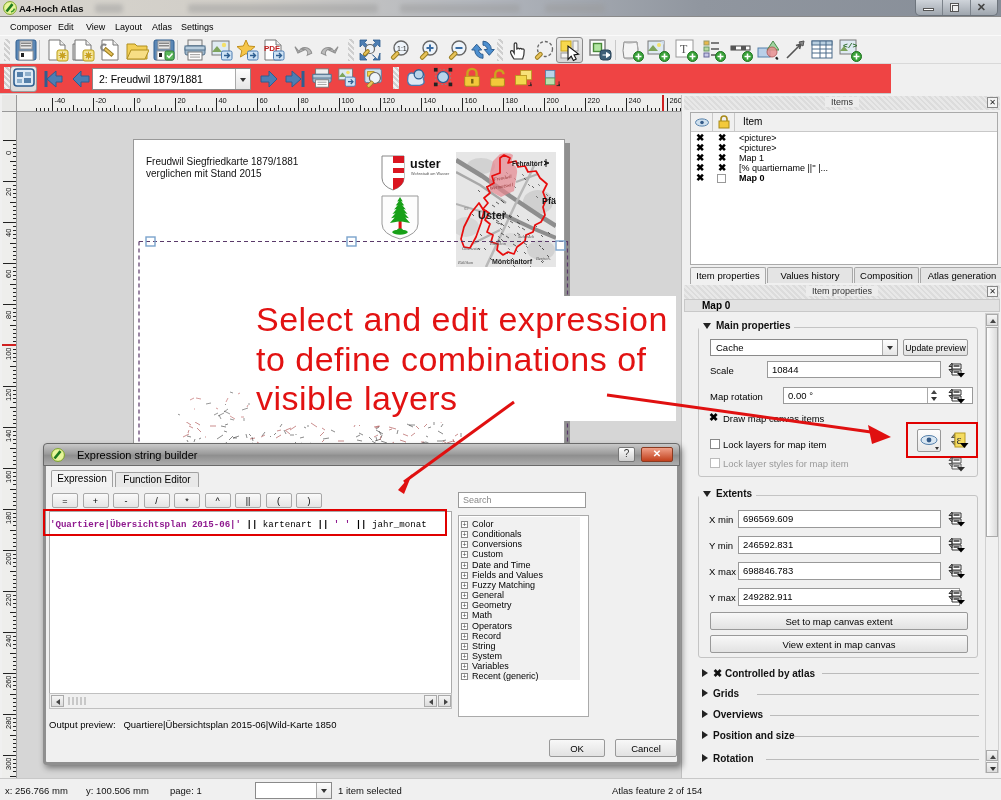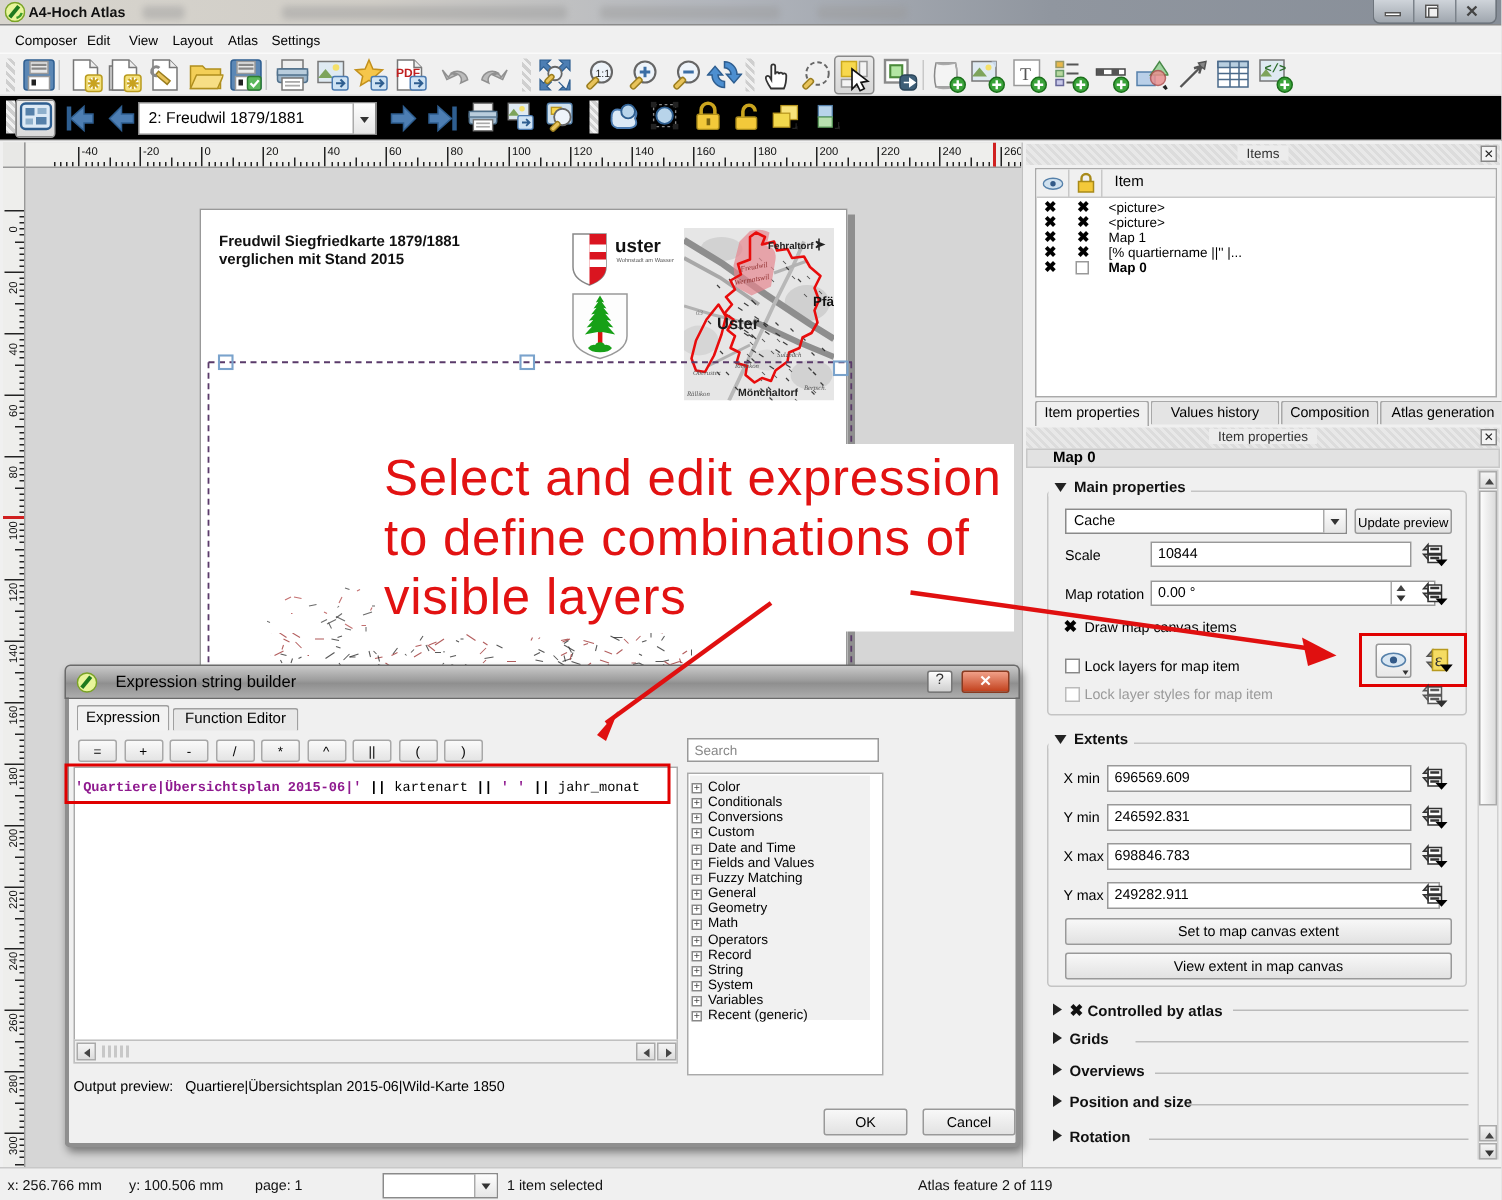--- a/index.html
+++ b/index.html
@@ -19,21 +19,21 @@
   border-radius:0 0 5px 5px; display:flex; }
 #winbtns div { flex:1; border-right:1px solid #7b828a; position:relative; }
 #winbtns div:last-child { border-right:none; }
 
 
 #menubar { position:absolute; left:0; top:18px; width:1001px; height:17px; background:#f0f0f0; font-size:9px; color:#000; letter-spacing:0px; }
 #menubar span { position:absolute; top:4px; }
 
 
 #toolbar1 { position:absolute; left:0; top:35px; width:1001px; height:29px; background:#f0f0f0; border-top:1px solid #fafafa; border-bottom:1px solid #d9d9d9; }
-#toolbar2 { position:absolute; left:0; top:64px; width:1001px; height:30px; background:#000000; border-bottom:1px solid #c9c9c9; }
+#toolbar2 { position:absolute; left:0; top:64px; width:891px; height:30px; background:#ef4444; border-bottom:1px solid #c9c9c9; }
 .grip { position:absolute; top:3px; width:6px; height:22px;
  background:repeating-linear-gradient(45deg,#cfcfcf 0 2px,#f0f0f0 2px 4px); }
 .tsep { position:absolute; top:4px; width:1px; height:20px; background:#c8c8c8; }
 .ticon { position:absolute; top:2px; width:24px; height:24px; }
 .ticon2 { position:absolute; top:3px; width:22px; height:22px; }
 
 
 .combo { position:absolute; background:#fff; border:1px solid #8a8a8a; font-size:11px; }
 .combo .arrowbox { position:absolute; right:0; top:0; bottom:0; width:15px; border-left:1px solid #aaa; background:linear-gradient(#fdfdfd,#e6e6e6); }
 .caret { position:absolute; width:0; height:0; border-left:3.5px solid transparent; border-right:3.5px solid transparent; border-top:4px solid #333; }
@@ -465,21 +465,21 @@
     <div class="arrowbox">
           <div class="caret" style="left:4px;top:9px"></div>
         </div>
   </div>
 </div>
 
 <div id="canvas">
   <div id="pageshadow"></div>
   <div id="page"></div>
   <div id="pagecontent">
-        <div style="position:absolute;left:144px;top:61px;font-size:10px;font-weight:700;color:#111;line-height:12.3px;letter-spacing:0px">Freudwil Siegfriedkarte 1879/1881<br>verglichen mit Stand 2015</div>
+        <div style="position:absolute;left:144px;top:61px;font-size:10px;font-weight:400;color:#111;line-height:12.3px;letter-spacing:0px">Freudwil Siegfriedkarte 1879/1881<br>verglichen mit Stand 2015</div>
         <svg style="position:absolute;left:379px;top:60px" width="75" height="40" viewBox="0 0 75 40">
           <path d="M1 1 h22 v22 q0 8 -11 12 q-11 -4 -11 -12 z" fill="#fff" stroke="#888"></path>
           <path d="M12 1 h11 v22 q0 8 -11 12 z" fill="#da1520"></path>
           <rect x="12" y="8" width="11" height="5" fill="#fff"></rect>
           <rect x="12" y="18" width="11" height="5" fill="#fff"></rect>
           <text x="29" y="13" font-size="12.5" font-weight="bold" fill="#111" font-family="Liberation Sans">uster</text>
           <text x="30" y="19.5" font-size="3.8" fill="#555" font-family="Liberation Sans">Wohnstadt am Wasser</text>
         </svg>
         <svg style="position:absolute;left:379px;top:100px" width="38" height="45" viewBox="0 0 38 45">
           <path d="M1 1 h36 v28 q0 10 -18 15 q-18 -5 -18 -15 z" fill="#fdfdfd" stroke="#999"></path>
@@ -1110,21 +1110,21 @@
         <div class="pbtn" style="left:221px;top:244px;width:65px;height:17px;padding-top:3px;font-size:8.7px">Update preview</div>
         <div class="plabel" style="left:28px;top:270px">Scale</div>
         <div class="pinput" style="left:85px;top:266px;width:174px;height:17px">10844</div>
         <div style="position:absolute;left:264px;top:266px"><svg width="20" height="17" viewBox="0 0 20 17">
             <path d="M6 3 h9 v5 h-9 z M6 9 h9 v5 h-9 z" fill="#fff" stroke="#333"></path>
             <path d="M6 5.5 h-3 l3 -3.5 v10 l-3 -3.5 h3" fill="#b0b0b0" stroke="#333"></path>
             <path d="M7.5 5 h6 M7.5 11 h6" stroke="#333" stroke-width="1.6"></path>
             <path d="M11 12 h8 l-4 4.5 z" fill="#000"></path>
           </svg></div>
         <div class="plabel" style="left:28px;top:296px">Map rotation</div>
-        <div class="pinput" style="left:85px;top:292px;width:190px;height:17px">0.00 °</div>
+        <div class="pinput" style="left:101px;top:292px;width:190px;height:17px">0.00 °</div>
         <div style="position:absolute;left:245px;top:293px;width:13px;height:15px;border-left:1px solid #aaa">
           <div class="caret" style="left:3px;top:2px;border-top:none;border-bottom:4px solid #444"></div>
           <div class="caret" style="left:3px;top:9px"></div>
         </div>
         <div style="position:absolute;left:264px;top:292px"><svg width="20" height="17" viewBox="0 0 20 17">
             <path d="M6 3 h9 v5 h-9 z M6 9 h9 v5 h-9 z" fill="#fff" stroke="#333"></path>
             <path d="M6 5.5 h-3 l3 -3.5 v10 l-3 -3.5 h3" fill="#b0b0b0" stroke="#333"></path>
             <path d="M7.5 5 h6 M7.5 11 h6" stroke="#333" stroke-width="1.6"></path>
             <path d="M11 12 h8 l-4 4.5 z" fill="#000"></path>
           </svg></div>
@@ -1272,21 +1272,21 @@
   <span style="left:5px">x: 256.766 mm</span>
   <span style="left:86px">y: 100.506 mm</span>
   <span style="left:170px">page: 1</span>
   <div class="combo" style="left:255px;top:3px;width:77px;height:17px;font-size:9.5px">
     <span style="position:absolute;left:5px;top:18px">69.8%</span>
     <div class="arrowbox">
           <div class="caret" style="left:4px;top:6px"></div>
         </div>
   </div>
   <span style="left:338px">1 item selected</span>
-  <span style="left:612px">Atlas feature 2 of 119</span>
+  <span style="left:612px">Atlas feature 2 of 154</span>
 </div>
 
 <svg class="abs" style="left:0;top:0;z-index:50;pointer-events:none" width="1001" height="800">
   <line x1="514" y1="402" x2="404" y2="482" class="redline"></line>
   <polygon points="398,490 412,474 404,494" fill="#e01010"></polygon>
   <line x1="607" y1="395" x2="878" y2="433" class="redline"></line>
   <polygon points="891,437 868,425 872,444" fill="#e01010"></polygon>
 </svg>
 
 </div>

